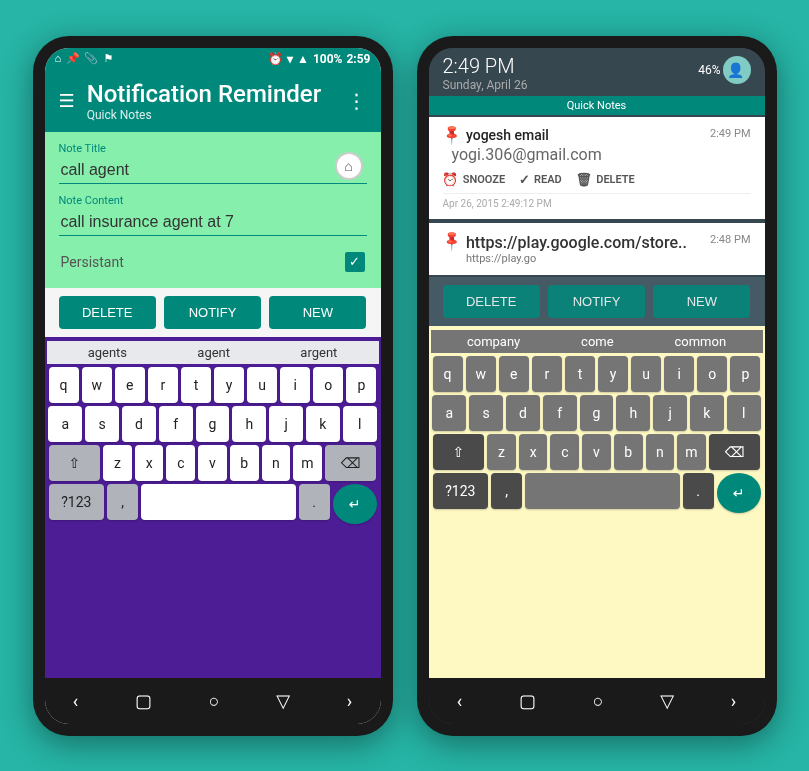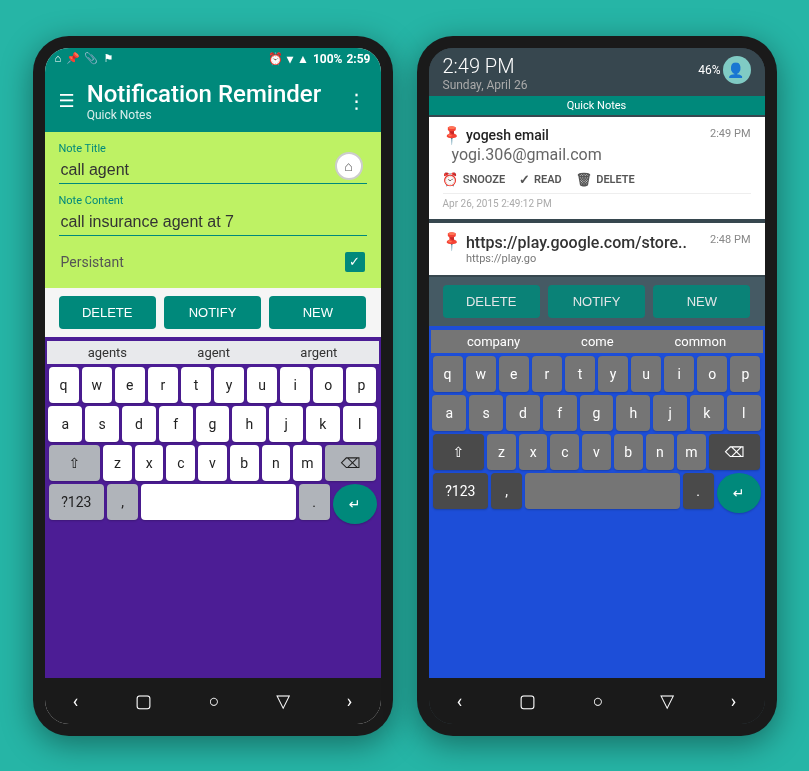--- a/index.html
+++ b/index.html
@@ -53,21 +53,21 @@
       align-items: center;
       gap: 12px;
     }
     .toolbar-title { flex: 1; }
     .toolbar-title .app-name { font-size: 24px; font-weight: 500; }
     .toolbar-title .subtitle { font-size: 12px; opacity: 0.85; }
     .hamburger-icon { font-size: 18px; cursor: pointer; }
     .more-icon { font-size: 20px; cursor: pointer; }
     
     .form-area {
-      background: #bef264;
+      background: #86efac;
       padding: 10px 14px;
       flex-shrink: 0;
     }
     .input-group { margin-bottom: 10px; position: relative; }
     .input-label { font-size: 11px; color: #00897b; margin-bottom: 2px; }
     .text-input {
       width: 100%;
       border: none;
       border-bottom: 1.5px solid #00897b;
       background: transparent;
@@ -446,21 +446,21 @@
         </div>
       </div>
     </div>
 
     <div class="buttons-row" style="background:#455a64;">
       <button class="action-btn" style="background:#00897b; opacity:0.85;">Delete</button>
       <button class="action-btn" style="background:#00897b; opacity:0.85;">Notify</button>
       <button class="action-btn" style="background:#00897b; opacity:0.85;">New</button>
     </div>
 
-    <div class="keyboard" style="background:#1d4ed8; flex:1;">
+    <div class="keyboard" style="background:#fef9c3; flex:1;">
       <div class="suggestions-row" style="background:#757575; color:white;">
         <span>company</span>
         <span>come</span>
         <span>common</span>
       </div>
       <div class="key-row">
         <div class="key" style="background:#757575; color:white;">q</div>
         <div class="key" style="background:#757575; color:white;">w</div>
         <div class="key" style="background:#757575; color:white;">e</div>
         <div class="key" style="background:#757575; color:white;">r</div>

